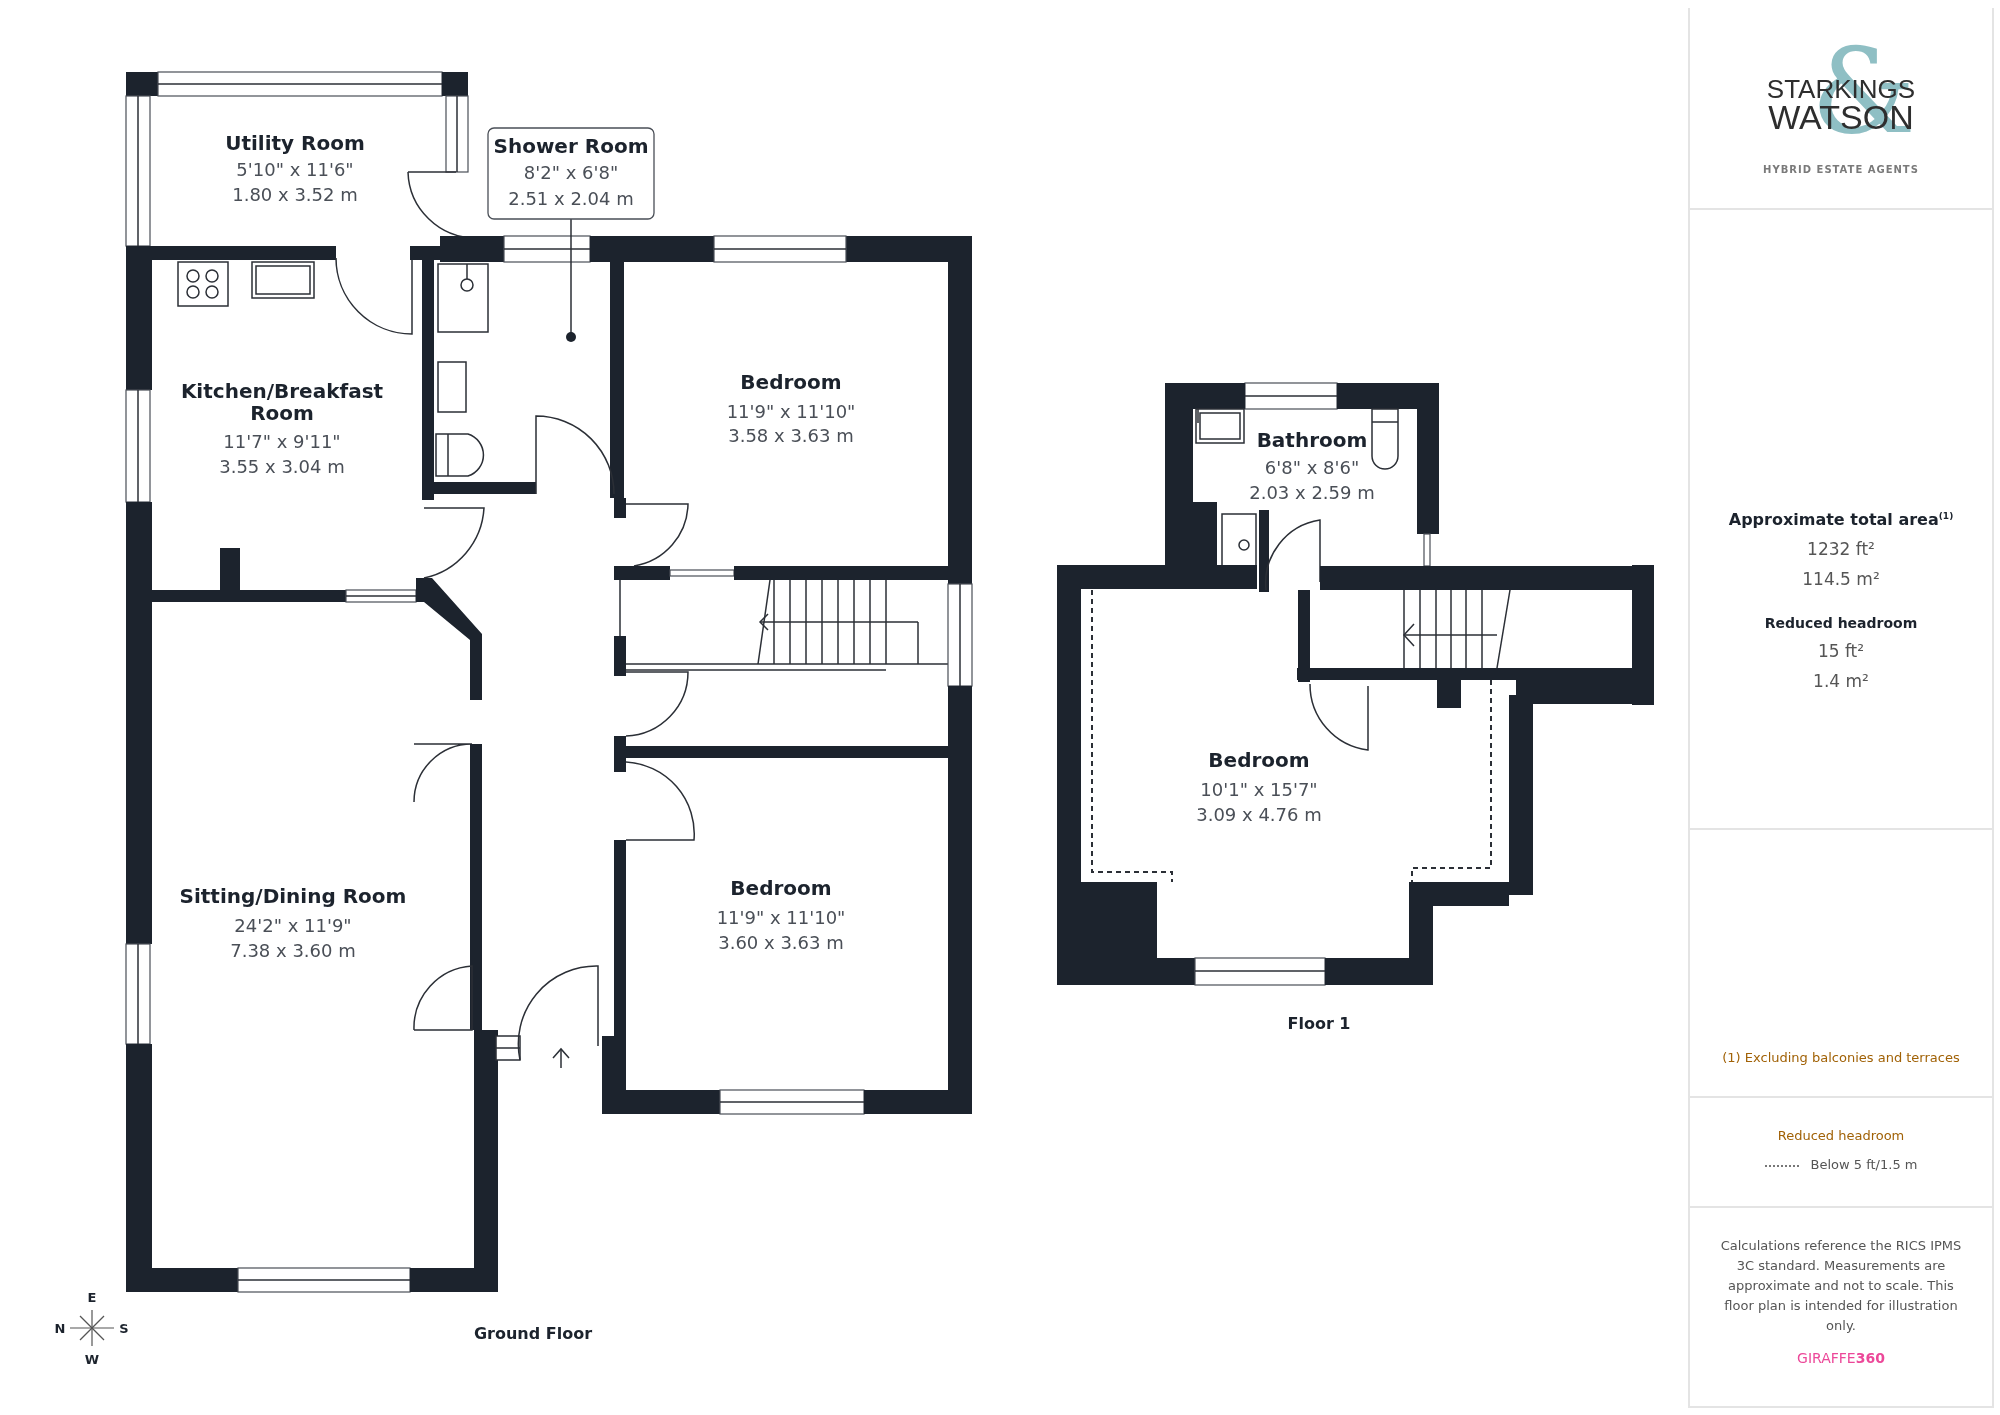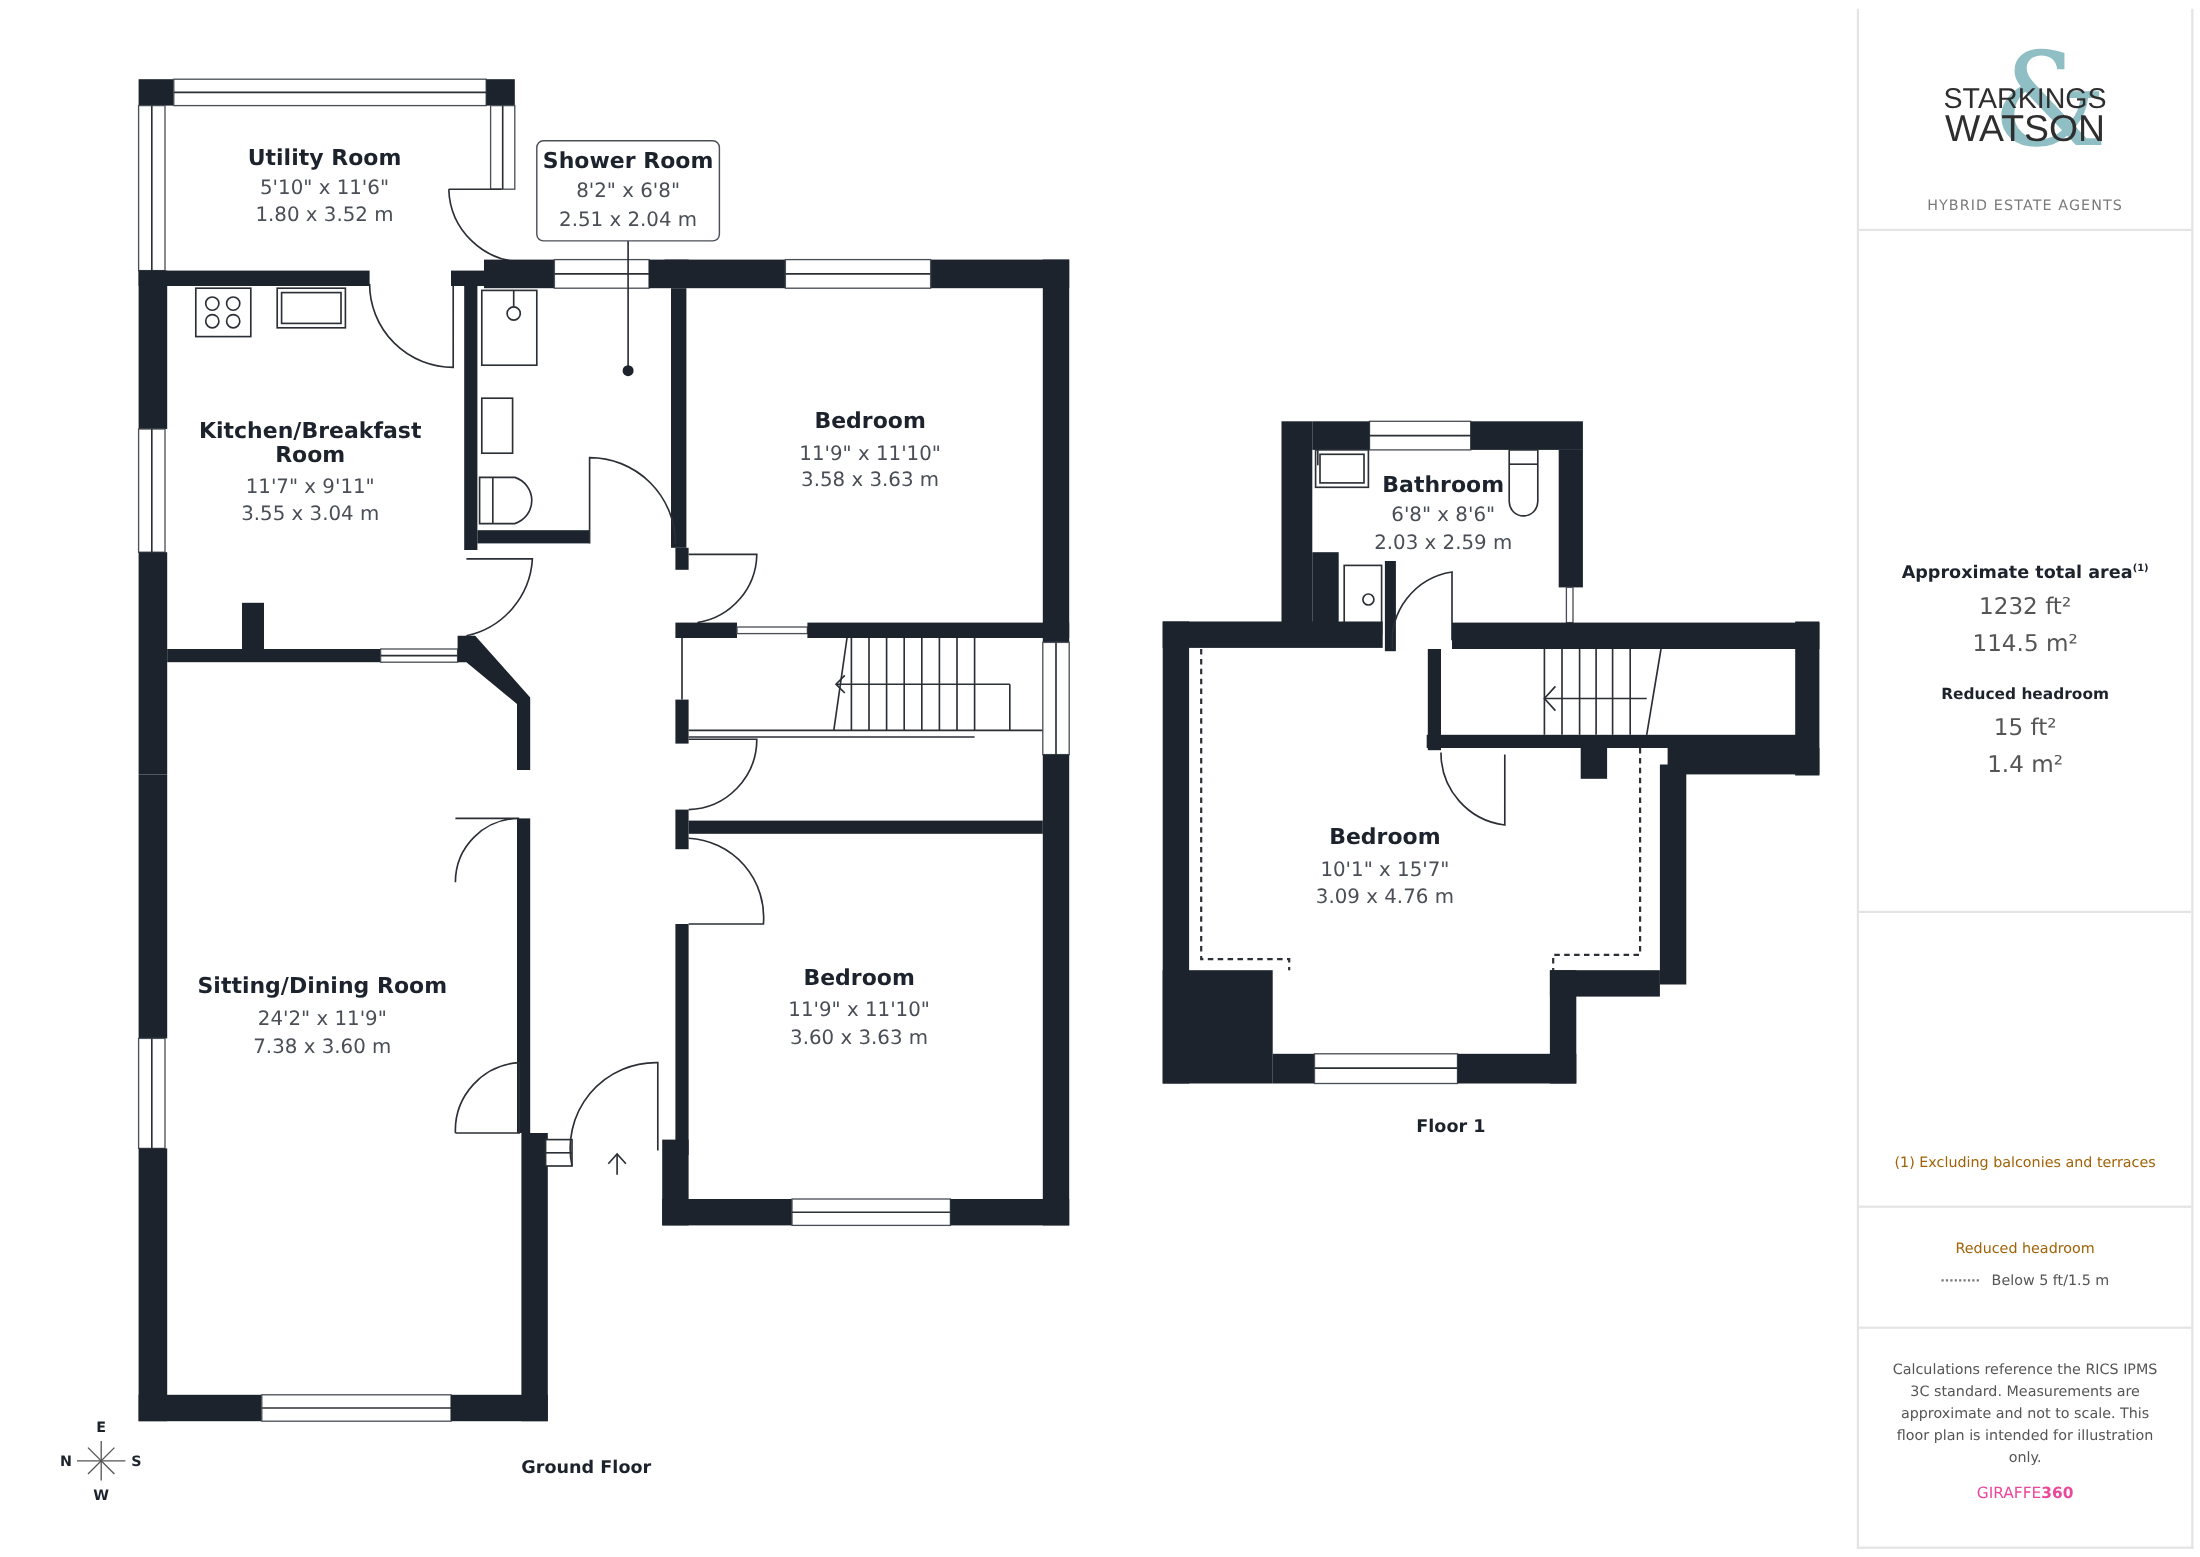--- a/index.html
+++ b/index.html
@@ -16,24 +16,24 @@
   .compass-l { font-family: "DejaVu Sans", sans-serif; font-weight: bold; font-size: 13px; fill: #1c232d; text-anchor: middle; }
 
   
   .panel { position: absolute; left: 1688px; top: 8px; width: 306px; height: 1400px; border-left: 2px solid #e4e4e4; border-right: 2px solid #e4e4e4; border-bottom: 2px solid #e4e4e4; box-sizing: border-box; }
   .sec { position: absolute; left: 0; width: 100%; border-bottom: 2px solid #e4e4e4; box-sizing: border-box; text-align: center; }
   .logo-wrap { position: relative; width: 200px; height: 110px; margin: 38px auto 0; }
   .logo-amp { position: absolute; left: 70px; top: -14px; font-family: "DejaVu Serif", serif; font-size: 118px; color: #8fbfc4; line-height: 1; }
   .logo-l1, .logo-l2 { position: absolute; left: 0; width: 200px; text-align: center; font-family: "Liberation Sans", sans-serif; color: #2e2e2e; letter-spacing: 0px; }
   .logo-l1 { top: 28px; font-size: 26px; }
   .logo-l2 { top: 52px; font-size: 34px; }
-  .logo-tag { margin-top: 24px; font-family: "DejaVu Sans", sans-serif; font-size: 13px; letter-spacing: 1px; color: #7a7a7a; }
+  .logo-tag { margin-top: 8px; font-family: "DejaVu Sans", sans-serif; font-size: 10px; letter-spacing: 1px; color: #7a7a7a; font-weight: bold; }
   .area-h { font-family: "DejaVu Sans", sans-serif; font-weight: bold; font-size: 16px; color: #1c232d; }
   .area-h sup { font-size: 9px; }
-  .area-v { font-family: "DejaVu Sans", sans-serif; font-size: 21px; color: #555; margin-top: 10px; }
+  .area-v { font-family: "DejaVu Sans", sans-serif; font-size: 17px; color: #555; margin-top: 10px; }
   .rh-h { font-family: "DejaVu Sans", sans-serif; font-weight: bold; font-size: 14px; color: #1c232d; margin-top: 26px; }
   .small { font-family: "DejaVu Sans", sans-serif; font-size: 13px; color: #a16207; }
   .legend-row { margin-top: 14px; font-family: "DejaVu Sans", sans-serif; font-size: 13px; color: #555; }
   .legend-dash { display: inline-block; width: 34px; border-top: 2px dotted #777; vertical-align: middle; margin-right: 12px; }
   .disc { font-family: "DejaVu Sans", sans-serif; font-size: 13px; color: #555; line-height: 20px; padding: 0 30px; }
   .brand { margin-top: 14px; font-family: "DejaVu Sans", sans-serif; font-size: 14px; color: #ec4899; }
   .brand b { font-weight: bold; }
 </style>
 </head>
 <body>

